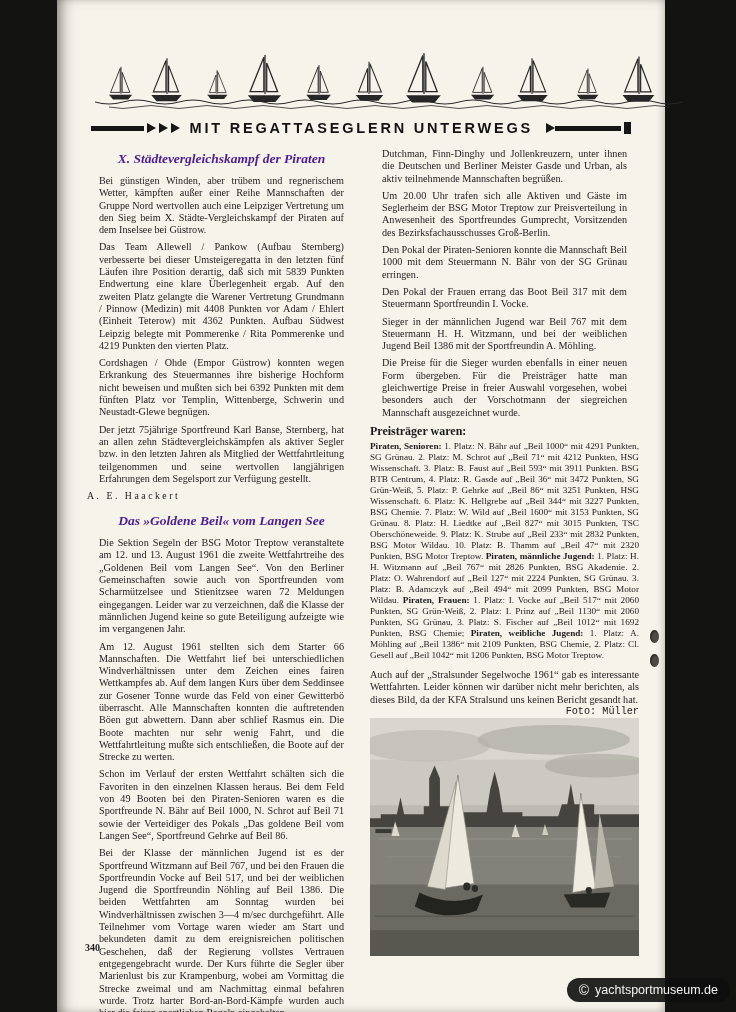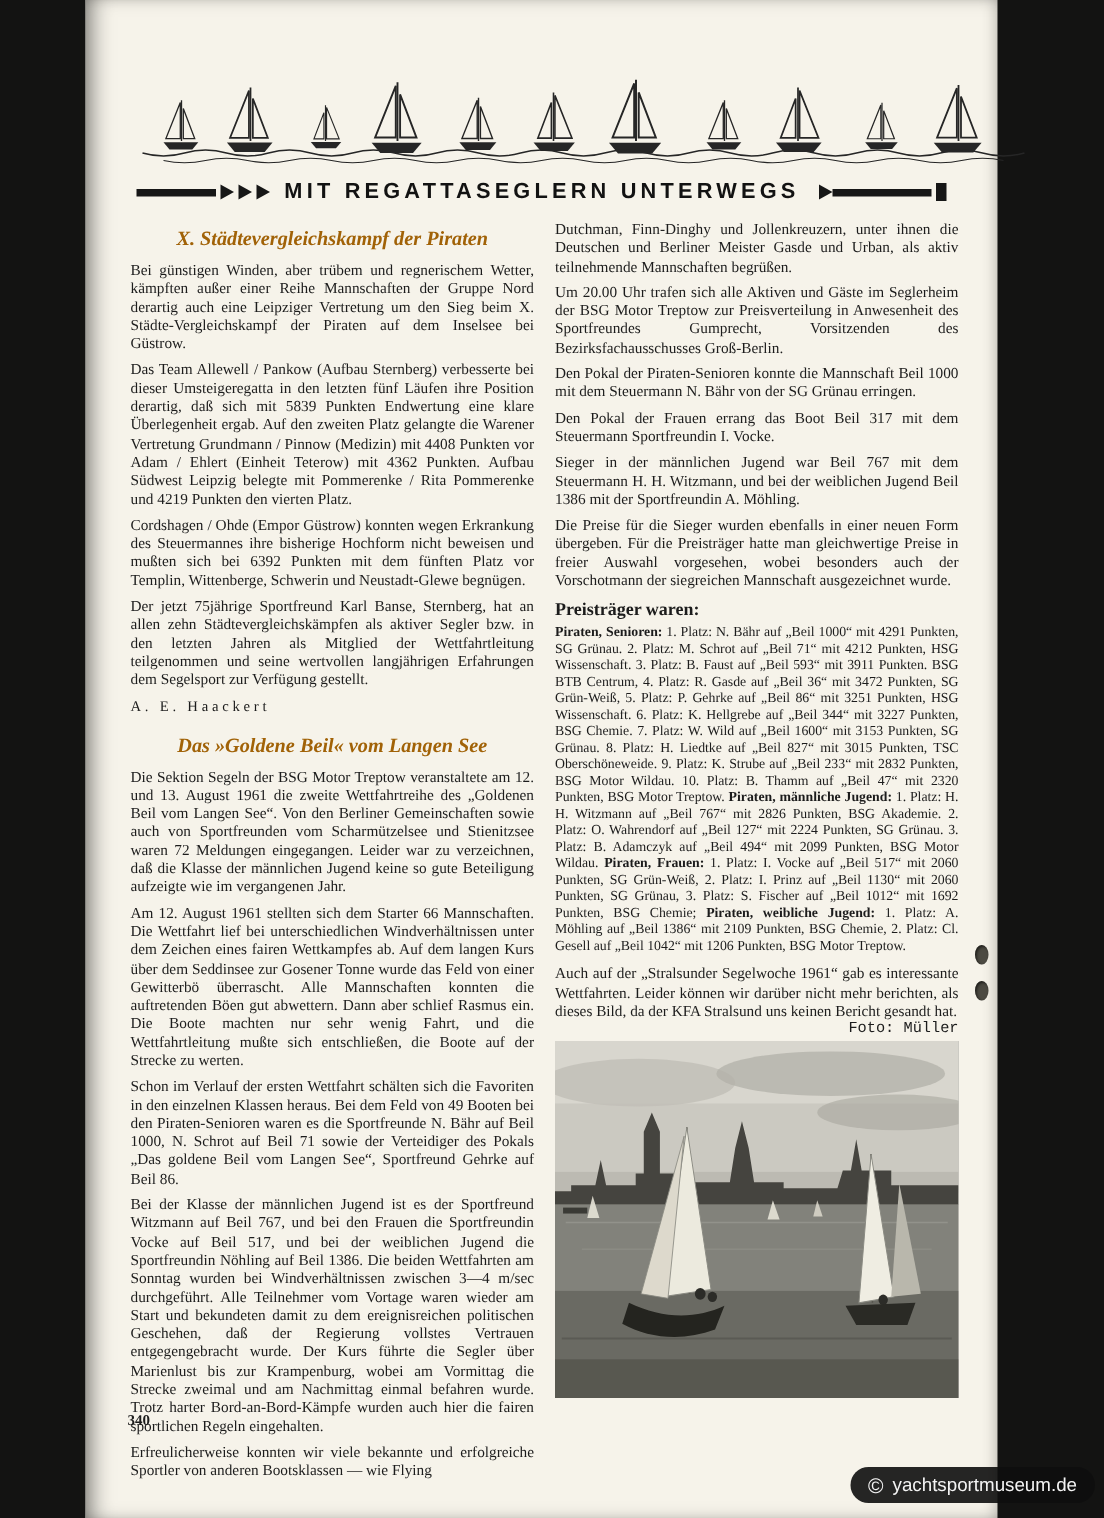--- a/index.html
+++ b/index.html
@@ -16,23 +16,23 @@
   .mh-bar.right{width:66px;}
   .tri{width:0;height:0;border-left:9px solid #161616;border-top:5px solid transparent;
        border-bottom:5px solid transparent;margin-left:3px;}
   .mh-end{width:7px;height:12px;background:#161616;margin-left:3px;}
   .mh-title{font-family:"Liberation Sans",sans-serif;font-weight:bold;font-size:14.5px;
             letter-spacing:2.8px;margin:0 10px;white-space:nowrap;color:#121212;}
   
   .content{position:absolute;top:148px;left:30px;right:26px;display:flex;gap:14px;}
   .col{width:50%;}
   .section-title{font-size:13.5px;font-style:italic;font-weight:bold;text-align:center;
-                 margin:3px 0 8px;color:#a16207;}
+                 margin:3px 0 8px;color:#4c1d95;}
   .section-title.second{margin-top:12px;}
-  p.body{margin:0 0 5px;font-size:10.2px;line-height:12.3px;text-align:justify;}
+  p.body{margin:0 12px 5px;font-size:10.2px;line-height:12.3px;text-align:justify;}
   .signature{text-align:left;letter-spacing:2.5px;font-size:9.8px;margin:0 6px 6px 0;}
   .prize-intro{font-weight:bold;font-size:12px;margin:2px 0 2px;}
   p.prizes{margin:0 0 8px;font-size:9.2px;line-height:11px;text-align:justify;}
   p.prizes b{font-weight:bold;}
   p.closing{margin:4px 0 0;font-size:10.2px;line-height:12.3px;text-align:justify;}
   .credit{float:right;font-family:Liberation Mono, monospace;}
   .photo{display:block;width:100%;height:238px;margin-top:10px;background:#9a9a94;}
   .page-number{position:absolute;left:28px;top:942px;font-weight:bold;font-size:10px;}
   .watermark{position:absolute;right:6px;bottom:10px;background:rgba(14,14,14,.9);color:#f4f4f4;
              border-radius:15px;padding:5px 12px;font-family:"Liberation Sans",sans-serif;
@@ -80,21 +80,21 @@
       <h1 class="mh-title">MIT REGATTASEGLERN UNTERWEGS</h1>
       <span class="tri"></span>
       <span class="mh-bar right"></span>
       <span class="mh-end"></span>
     </div>
 
     <div class="content">
 
       <div class="col">
         <h2 class="section-title">X. Städtevergleichskampf der Piraten</h2>
-        <p class="body">Bei günstigen Winden, aber trübem und regnerischem Wetter, kämpften außer einer Reihe Mannschaften der Gruppe Nord derartig auch eine Leipziger Vertretung um den Sieg beim X. Städte-Vergleichskampf der Piraten auf dem Inselsee bei Güstrow.</p>
+        <p class="body">Bei günstigen Winden, aber trübem und regnerischem Wetter, kämpften außer einer Reihe Mannschaften der Gruppe Nord wertvollen auch eine Leipziger Vertretung um den Sieg beim X. Städte-Vergleichskampf der Piraten auf dem Inselsee bei Güstrow.</p>
         <p class="body">Das Team Allewell / Pankow (Aufbau Sternberg) verbesserte bei dieser Umsteigeregatta in den letzten fünf Läufen ihre Position derartig, daß sich mit 5839 Punkten Endwertung eine klare Überlegenheit ergab. Auf den zweiten Platz gelangte die Warener Vertretung Grundmann / Pinnow (Medizin) mit 4408 Punkten vor Adam / Ehlert (Einheit Teterow) mit 4362 Punkten. Aufbau Südwest Leipzig belegte mit Pommerenke / Rita Pommerenke und 4219 Punkten den vierten Platz.</p>
         <p class="body">Cordshagen / Ohde (Empor Güstrow) konnten wegen Erkrankung des Steuermannes ihre bisherige Hochform nicht beweisen und mußten sich bei 6392 Punkten mit dem fünften Platz vor Templin, Wittenberge, Schwerin und Neustadt-Glewe begnügen.</p>
         <p class="body">Der jetzt 75jährige Sportfreund Karl Banse, Sternberg, hat an allen zehn Städtevergleichskämpfen als aktiver Segler bzw. in den letzten Jahren als Mitglied der Wettfahrtleitung teilgenommen und seine wertvollen langjährigen Erfahrungen dem Segelsport zur Verfügung gestellt.</p>
         <div class="signature">A. E. Haackert</div>
 
         <h2 class="section-title second">Das »Goldene Beil« vom Langen See</h2>
         <p class="body">Die Sektion Segeln der BSG Motor Treptow veranstaltete am 12. und 13. August 1961 die zweite Wettfahrtreihe des „Goldenen Beil vom Langen See“. Von den Berliner Gemeinschaften sowie auch von Sportfreunden vom Scharmützelsee und Stienitzsee waren 72 Meldungen eingegangen. Leider war zu verzeichnen, daß die Klasse der männlichen Jugend keine so gute Beteiligung aufzeigte wie im vergangenen Jahr.</p>
         <p class="body">Am 12. August 1961 stellten sich dem Starter 66 Mannschaften. Die Wettfahrt lief bei unterschiedlichen Windverhältnissen unter dem Zeichen eines fairen Wettkampfes ab. Auf dem langen Kurs über dem Seddinsee zur Gosener Tonne wurde das Feld von einer Gewitterbö überrascht. Alle Mannschaften konnten die auftretenden Böen gut abwettern. Dann aber schlief Rasmus ein. Die Boote machten nur sehr wenig Fahrt, und die Wettfahrtleitung mußte sich entschließen, die Boote auf der Strecke zu werten.</p>
         <p class="body">Schon im Verlauf der ersten Wettfahrt schälten sich die Favoriten in den einzelnen Klassen heraus. Bei dem Feld von 49 Booten bei den Piraten-Senioren waren es die Sportfreunde N. Bähr auf Beil 1000, N. Schrot auf Beil 71 sowie der Verteidiger des Pokals „Das goldene Beil vom Langen See“, Sportfreund Gehrke auf Beil 86.</p>
         <p class="body">Bei der Klasse der männlichen Jugend ist es der Sportfreund Witzmann auf Beil 767, und bei den Frauen die Sportfreundin Vocke auf Beil 517, und bei der weiblichen Jugend die Sportfreundin Nöhling auf Beil 1386. Die beiden Wettfahrten am Sonntag wurden bei Windverhältnissen zwischen 3—4 m/sec durchgeführt. Alle Teilnehmer vom Vortage waren wieder am Start und bekundeten damit zu dem ereignisreichen politischen Geschehen, daß der Regierung vollstes Vertrauen entgegengebracht wurde. Der Kurs führte die Segler über Marienlust bis zur Krampenburg, wobei am Vormittag die Strecke zweimal und am Nachmittag einmal befahren wurde. Trotz harter Bord-an-Bord-Kämpfe wurden auch hier die fairen sportlichen Regeln eingehalten.</p>

